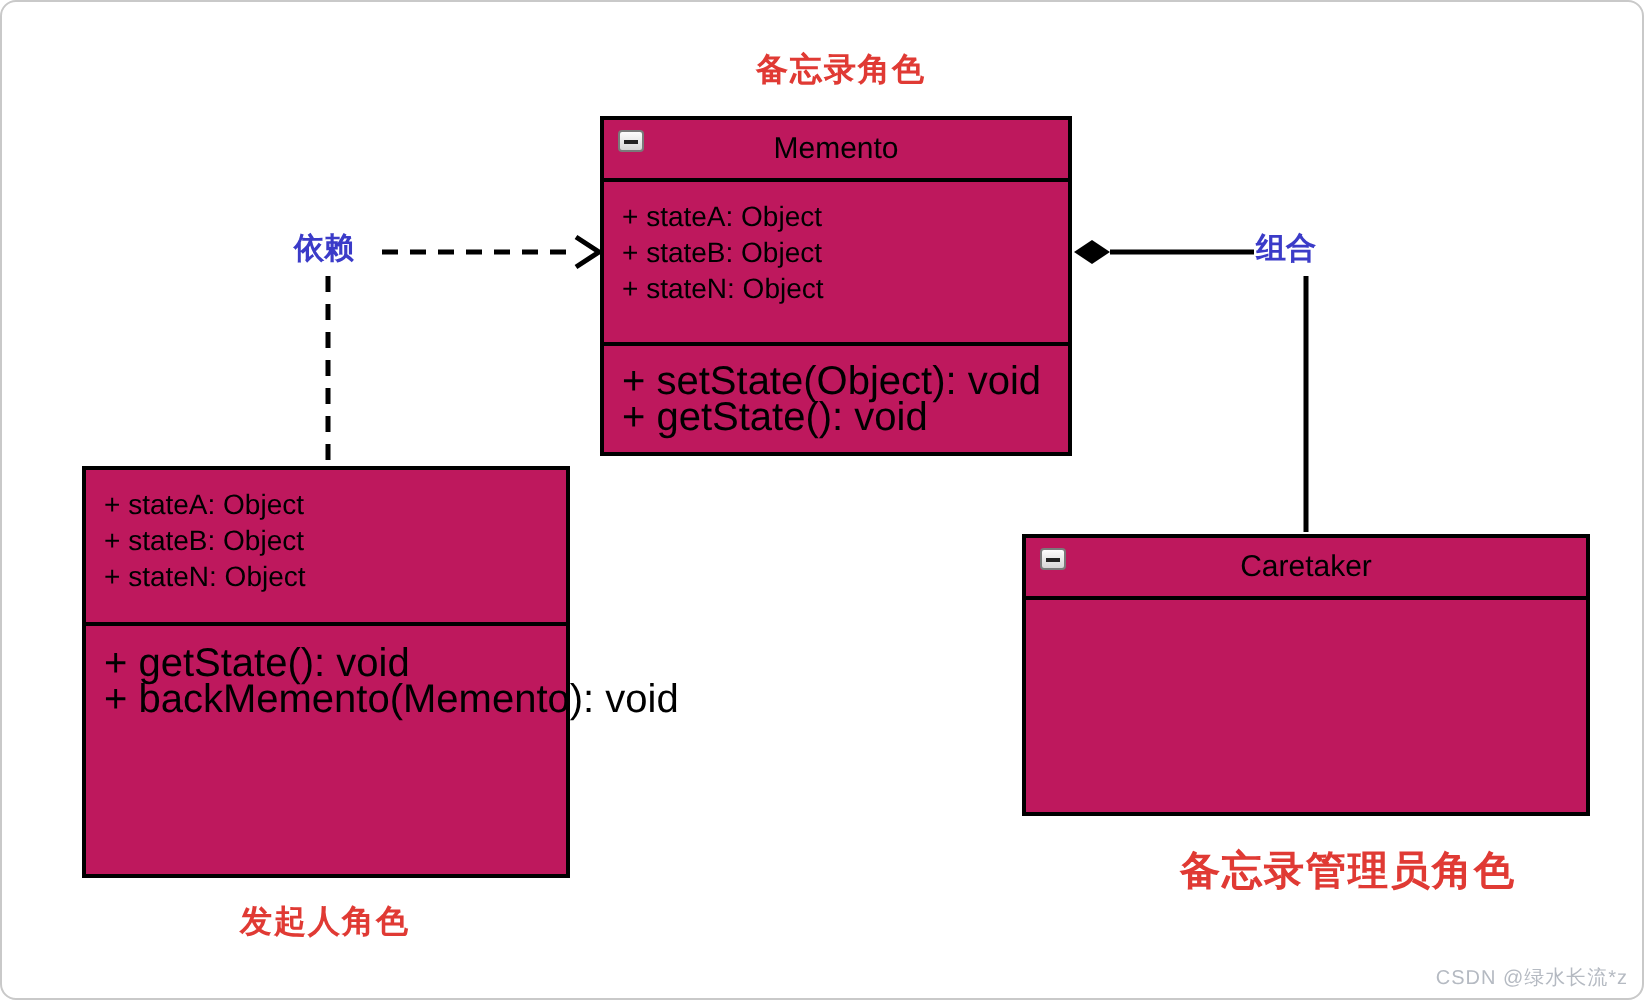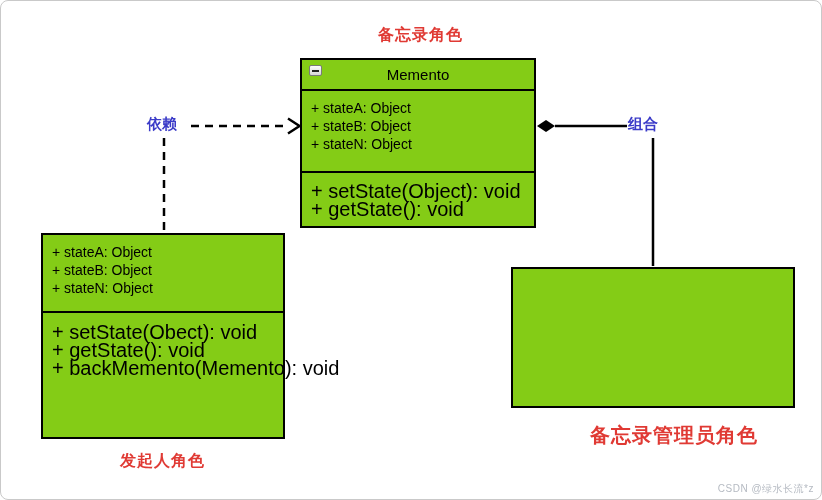--- a/index.html
+++ b/index.html
@@ -25,21 +25,21 @@
   }
   .rel-label {
     position: absolute;
     font-size: 15px;
     font-weight: bold;
     color: #3b3bc8;
     white-space: nowrap;
   }
   .uml-box {
     position: absolute;
-    background: #84cc16;
+    background: #be185d;
     border: 2px solid #000;
     box-sizing: border-box;
   }
   .uml-title {
     position: relative;
     box-sizing: border-box;
     border-bottom: 2px solid #000;
     display: flex;
     align-items: center;
     justify-content: center;
@@ -136,24 +136,29 @@
     </div>
   </div>
 
   <div class="uml-box" style="left:40px; top:232px; width:244px; height:206px;">
     <div class="uml-attrs" style="height:78px;">
       <div class="uml-line">+ stateA: Object</div>
       <div class="uml-line">+ stateB: Object</div>
       <div class="uml-line">+ stateN: Object</div>
     </div>
     <div class="uml-methods" style="padding-top:10px;">
-      <div class="uml-line">+ setState(Obect): void</div>
       <div class="uml-line">+ getState(): void</div>
       <div class="uml-line">+ backMemento(Memento): void</div>
     </div>
   </div>
 
   <div class="uml-box" style="left:510px; top:266px; width:284px; height:141px;">
+    <div class="uml-title" style="height:31px;">
+      <span class="collapse">
+          <span class="minus"></span>
+        </span>
+      <span>Caretaker</span>
+    </div>
   </div>
 
   <div class="watermark">CSDN @绿水长流*z</div>
 
 </div>
 
 </body></html>

